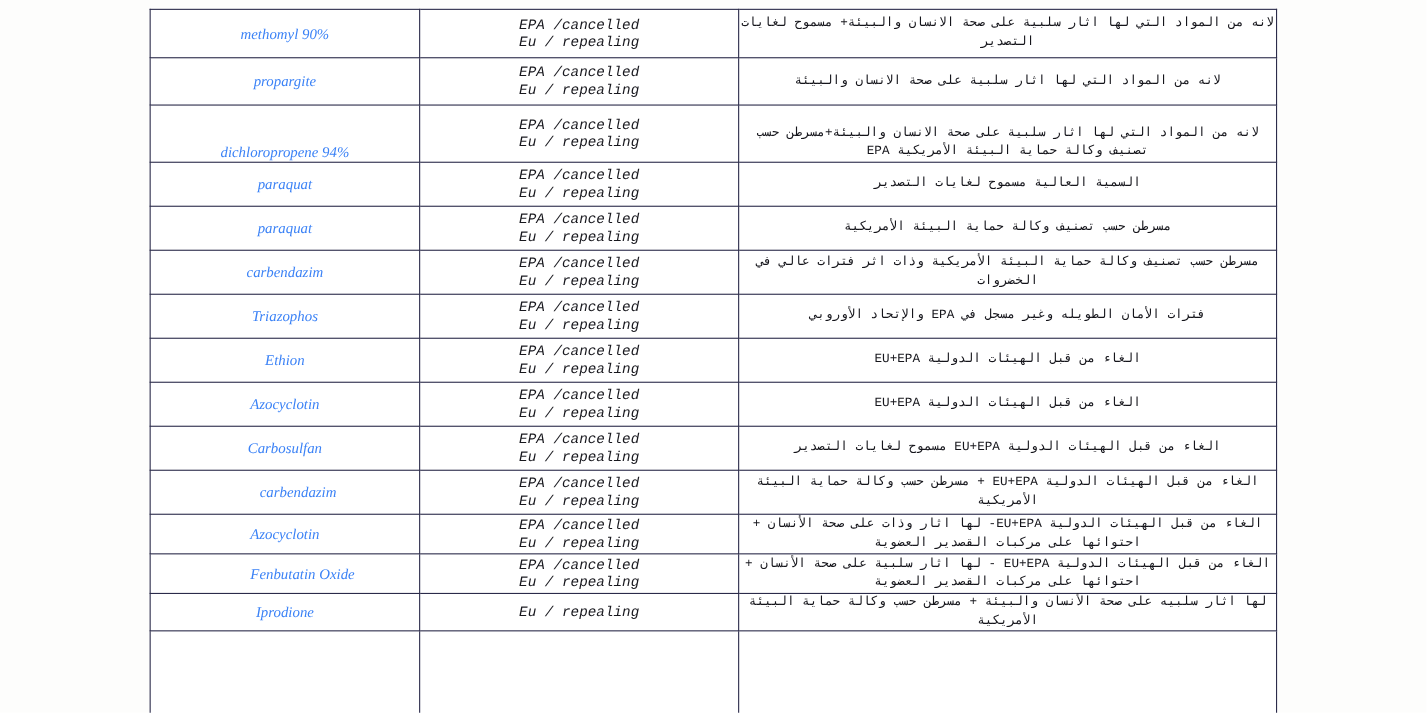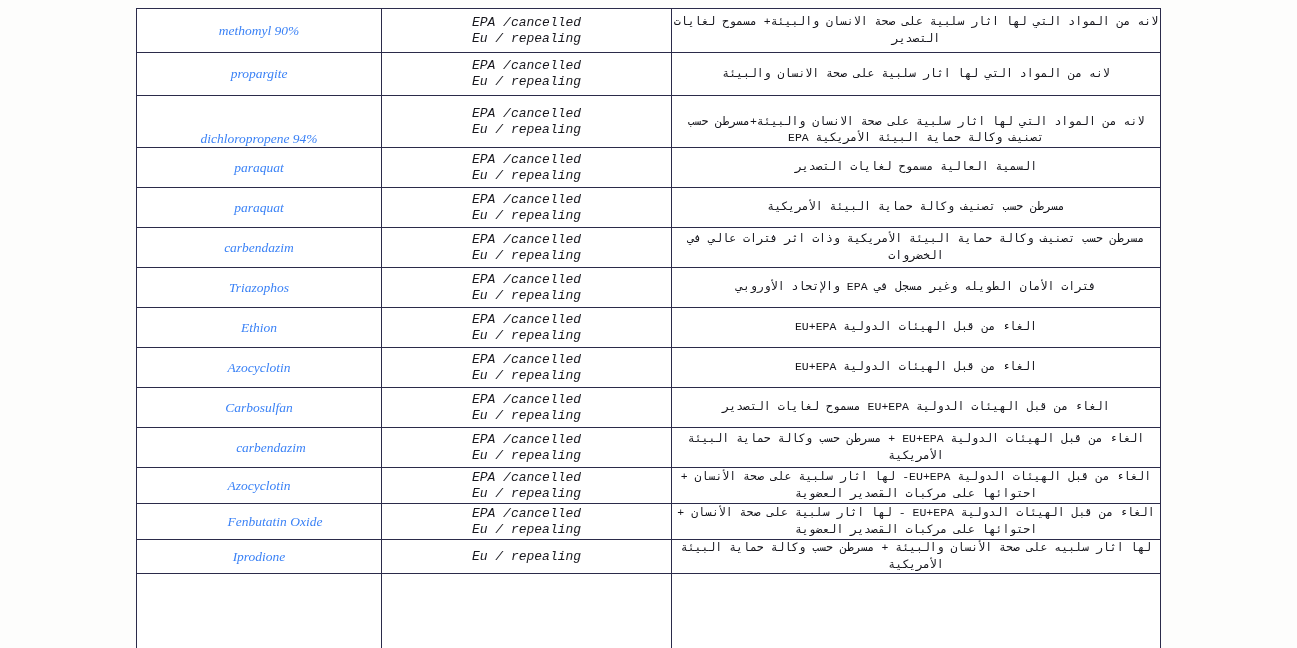--- a/index.html
+++ b/index.html
@@ -170,21 +170,21 @@
             <span class="line">Eu / repealing</span>
           </td>
           <td class="cell-reason center-v">الغاء من قبل الهيئات الدولية EU+EPA + مسرطن حسب وكالة حماية البيئة الأمريكية</td>
         </tr>
         <tr style="height: 36px;">
           <td class="cell-name" style="vertical-align: middle;">Azocyclotin</td>
           <td class="cell-status">
             <span class="line">EPA /cancelled</span>
             <span class="line">Eu / repealing</span>
           </td>
-          <td class="cell-reason center-v">الغاء من قبل الهيئات الدولية EU+EPA- لها اثار سلبية على صحة الأنسان + احتوائها على مركبات القصدير العضوية</td>
+          <td class="cell-reason center-v">الغاء من قبل الهيئات الدولية EU+EPA- لها اثار وذات على صحة الأنسان + احتوائها على مركبات القصدير العضوية</td>
         </tr>
         <tr style="height: 36px;">
           <td class="cell-name" style="vertical-align: middle; padding-left: 32px;">Fenbutatin Oxide</td>
           <td class="cell-status">
             <span class="line">EPA /cancelled</span>
             <span class="line">Eu / repealing</span>
           </td>
           <td class="cell-reason center-v">الغاء من قبل الهيئات الدولية EU+EPA - لها اثار سلبية على صحة الأنسان + احتوائها على مركبات القصدير العضوية</td>
         </tr>
         <tr style="height: 33px;">

